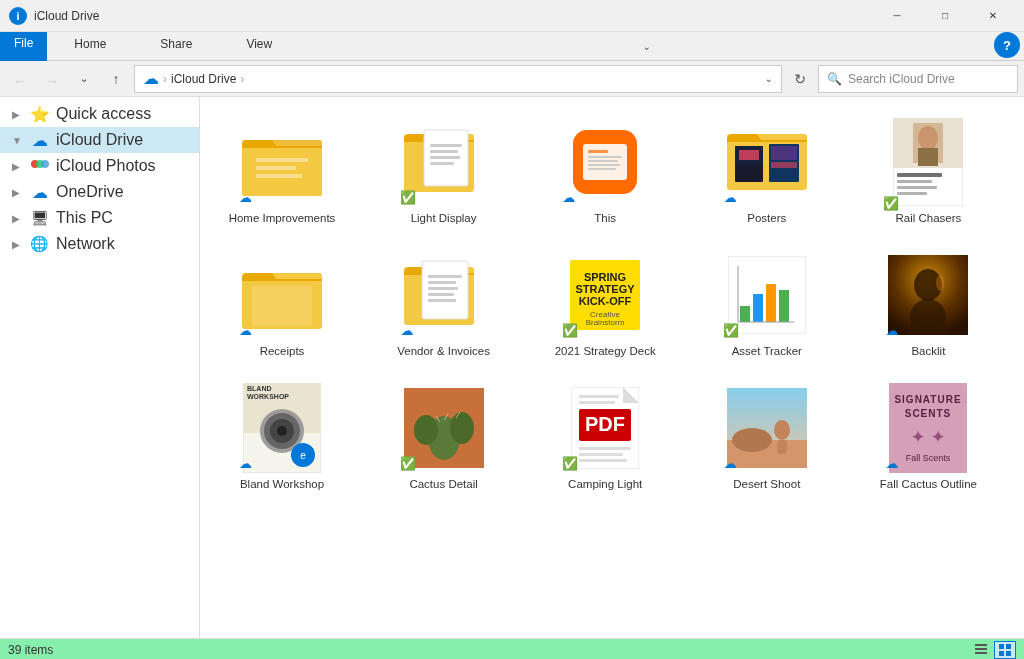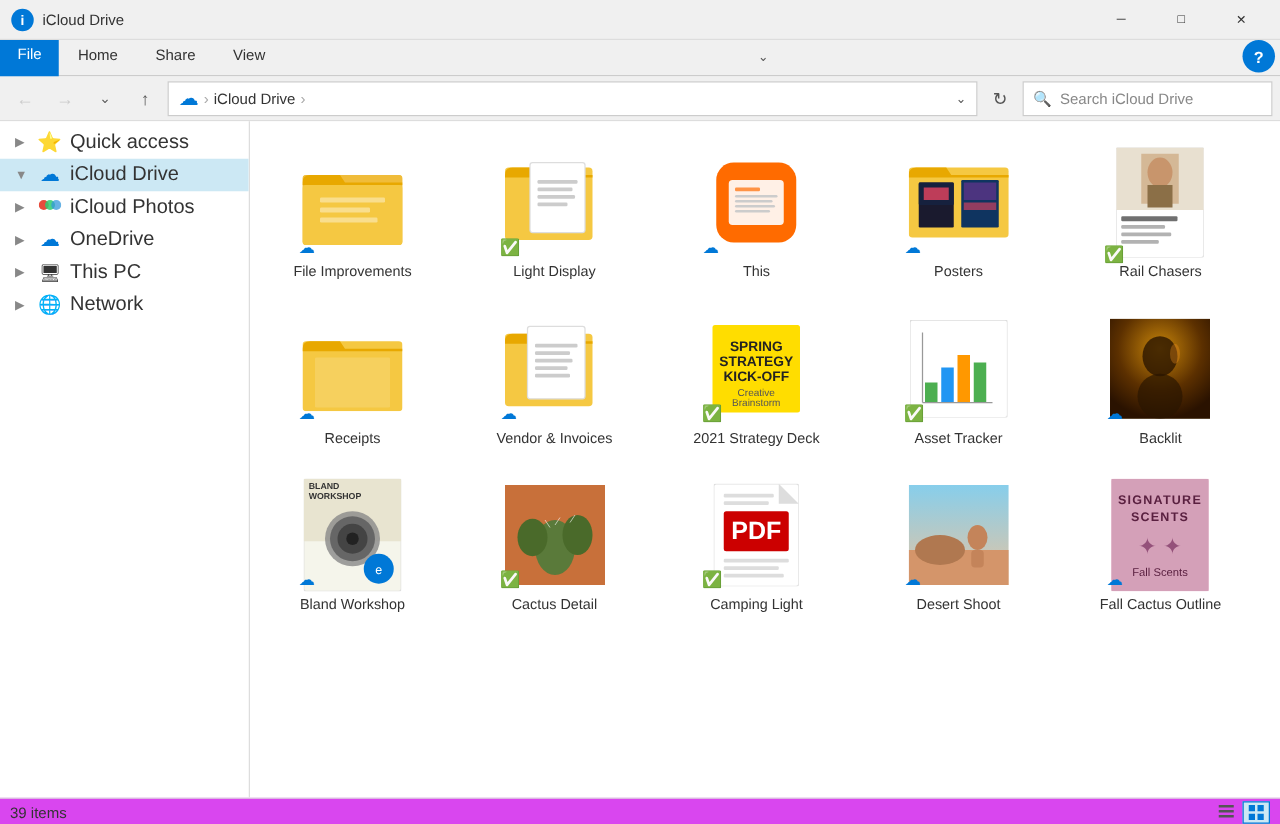--- a/index.html
+++ b/index.html
@@ -28,21 +28,21 @@
     .ribbon {
       background: #f0f0f0;
       border-bottom: 1px solid #ccc;
     }
     .ribbon-tabs {
       display: flex;
       height: 28px;
       padding-left: 0;
     }
     .ribbon-tab {
-      padding: 4px 14px;
+      padding: 4px 26px;
       font-size: 12px;
       cursor: pointer;
       color: #333;
       border: 1px solid transparent;
       margin-bottom: -1px;
     }
     .ribbon-tab-file {
       background: #0078d7;
       color: white;
       padding: 4px 14px;
@@ -191,21 +191,21 @@
     .content::-webkit-scrollbar { width: 14px; }
     .content::-webkit-scrollbar-track { background: #f0f0f0; }
     .content::-webkit-scrollbar-thumb { background: #c1c1c1; border: 3px solid #f0f0f0; border-radius: 7px; }
     .sidebar::-webkit-scrollbar { width: 6px; }
     .sidebar::-webkit-scrollbar-track { background: transparent; }
     .sidebar::-webkit-scrollbar-thumb { background: #c1c1c1; border-radius: 3px; }
 
     
     .statusbar {
       height: 22px;
-      background: #d946ef;
+      background: #86efac;
       border-top: 1px solid #ddd;
       display: flex;
       align-items: center;
       padding: 0 8px;
       font-size: 12px;
       color: #333;
       gap: 4px;
     }
     .statusbar-right {
       margin-left: auto;
@@ -316,21 +316,21 @@
             <rect x="0" y="12" width="80" height="56" rx="3" fill="#F0BC3A"></rect>
             <rect x="0" y="20" width="80" height="48" rx="3" fill="#F5C842"></rect>
             <path d="M0,18 Q0,12 6,12 L30,12 L34,18 L80,18 L80,20 L0,20 Z" fill="#E8A800"></path>
 
             <rect x="14" y="30" width="52" height="4" rx="1" fill="#fff" opacity="0.4"></rect>
             <rect x="14" y="38" width="40" height="4" rx="1" fill="#fff" opacity="0.4"></rect>
             <rect x="14" y="46" width="46" height="4" rx="1" fill="#fff" opacity="0.4"></rect>
           </svg>
           <span class="sync-icon sync-cloud">☁</span>
         </div>
-        <span class="file-label">File Improvements</span>
+        <span class="file-label">Home Improvements</span>
       </div>
 
       <div class="file-item">
         <div class="file-thumb">
           <svg width="80" height="80" viewBox="0 0 80 80">
             <rect x="0" y="12" width="70" height="58" rx="3" fill="#F5C842"></rect>
             <path d="M0,18 Q0,12 6,12 L28,12 L32,18 L70,18 L70,20 L0,20 Z" fill="#E8A800"></path>
 
             <rect x="20" y="8" width="44" height="56" rx="2" fill="white" stroke="#ddd" stroke-width="1"></rect>
             <rect x="26" y="22" width="32" height="3" rx="1" fill="#ccc"></rect>

